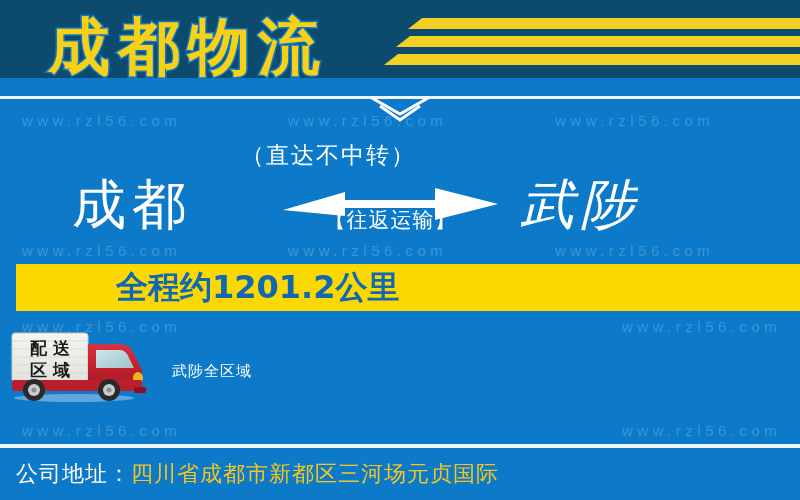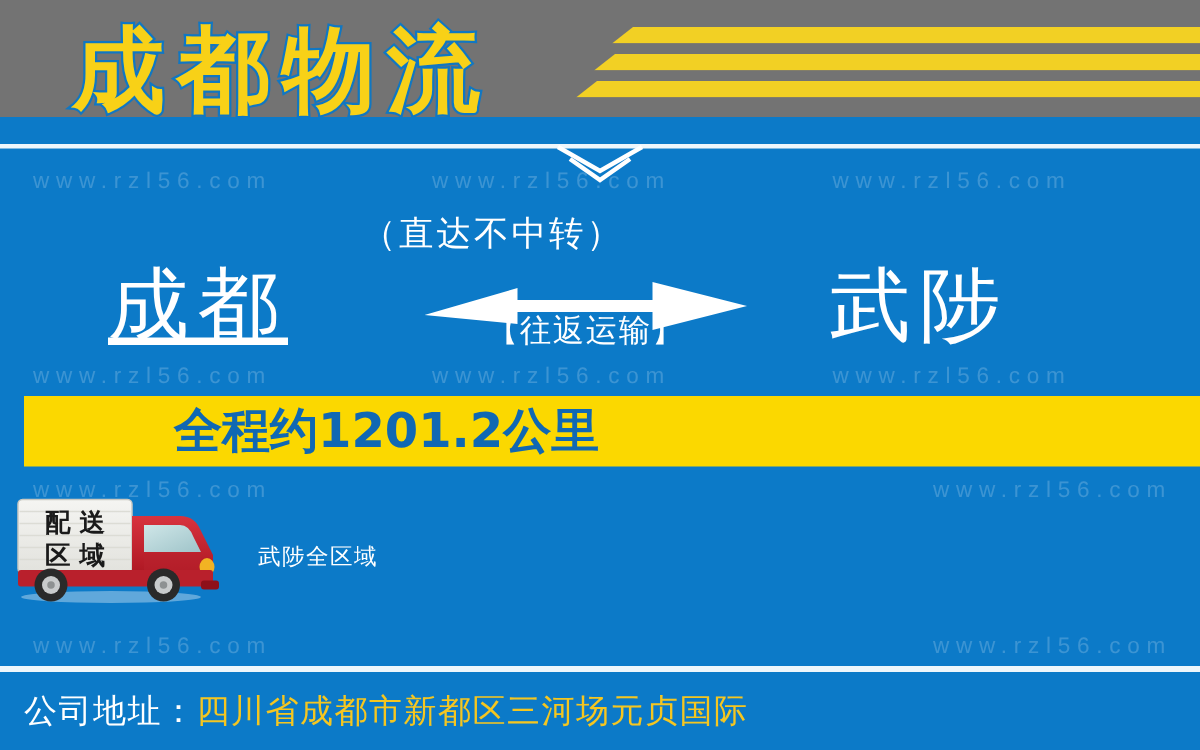--- a/index.html
+++ b/index.html
@@ -8,21 +8,21 @@
     font-family:"Liberation Sans","DejaVu Sans",sans-serif;
     background:#ffffff;
     position:relative;
   }
 
   #poster { position:relative; width:800px; height:500px; background:#ffffff; overflow:hidden; }
 
   
   .header {
     position:absolute; left:0; top:0; width:800px; height:78px;
-    background:#737373; overflow:hidden;
+    background:#0c4a6e; overflow:hidden;
   }
   .brand-title {
     position:absolute; left:48px; top:5px;
     font-size:62px; font-weight:bold; letter-spacing:8px;
     color:#f8d117;
     -webkit-text-stroke:3px #1077c3;
     paint-order:stroke fill;
     white-space:nowrap;
     font-family:"DejaVu Sans","Liberation Sans",sans-serif;
   }
@@ -63,22 +63,22 @@
     color:#ffffff; font-size:23px; letter-spacing:2px;
   }
   .direct-label .inner { position:relative; left:-10px; }
 
   
   .route { position:absolute; left:0; top:168px; width:800px; height:72px; }
   .city {
     position:absolute; top:0; color:#ffffff; font-size:54px; font-weight:normal;
     letter-spacing:6px; white-space:nowrap; line-height:72px;
   }
-  .city.from { left:72px;text-decoration:underline; }
-  .city.to   { left:553px; }
+  .city.from { left:72px; }
+  .city.to   { left:520px;font-style:italic; }
   .arrow { position:absolute; left:283px; top:14px; width:215px; height:46px; }
   .arrow svg { display:block; }
 
   .roundtrip-label {
     position:absolute; left:283px; top:206px; width:215px; text-align:center;
     color:#ffffff; font-size:21px; letter-spacing:1px;
   }
 
   
   .yellow-band {

